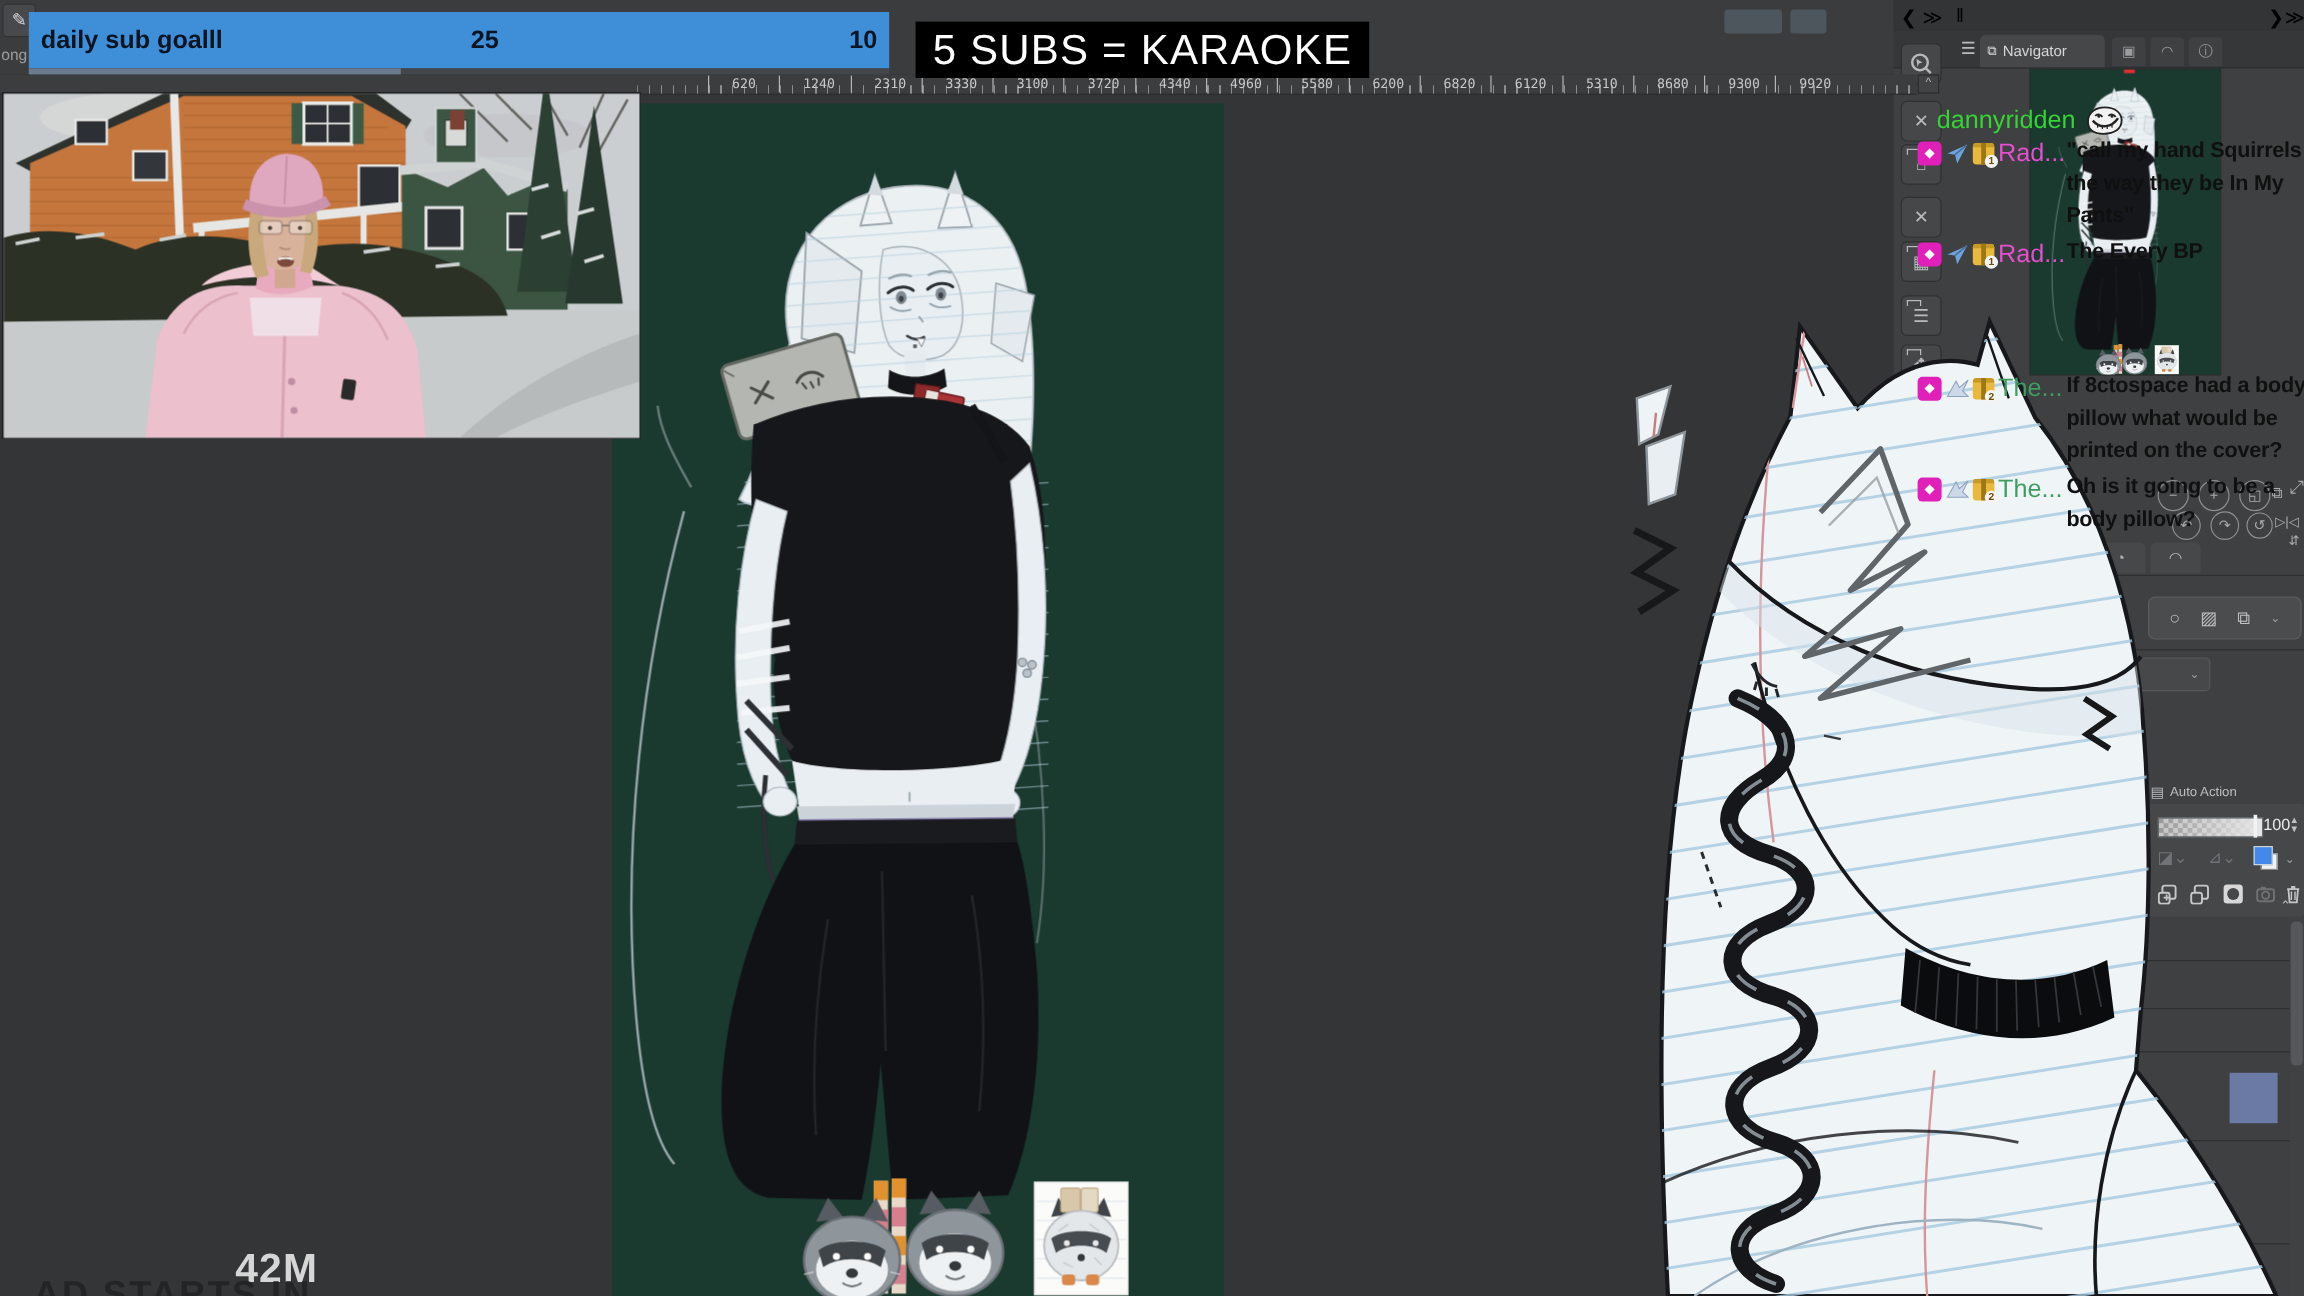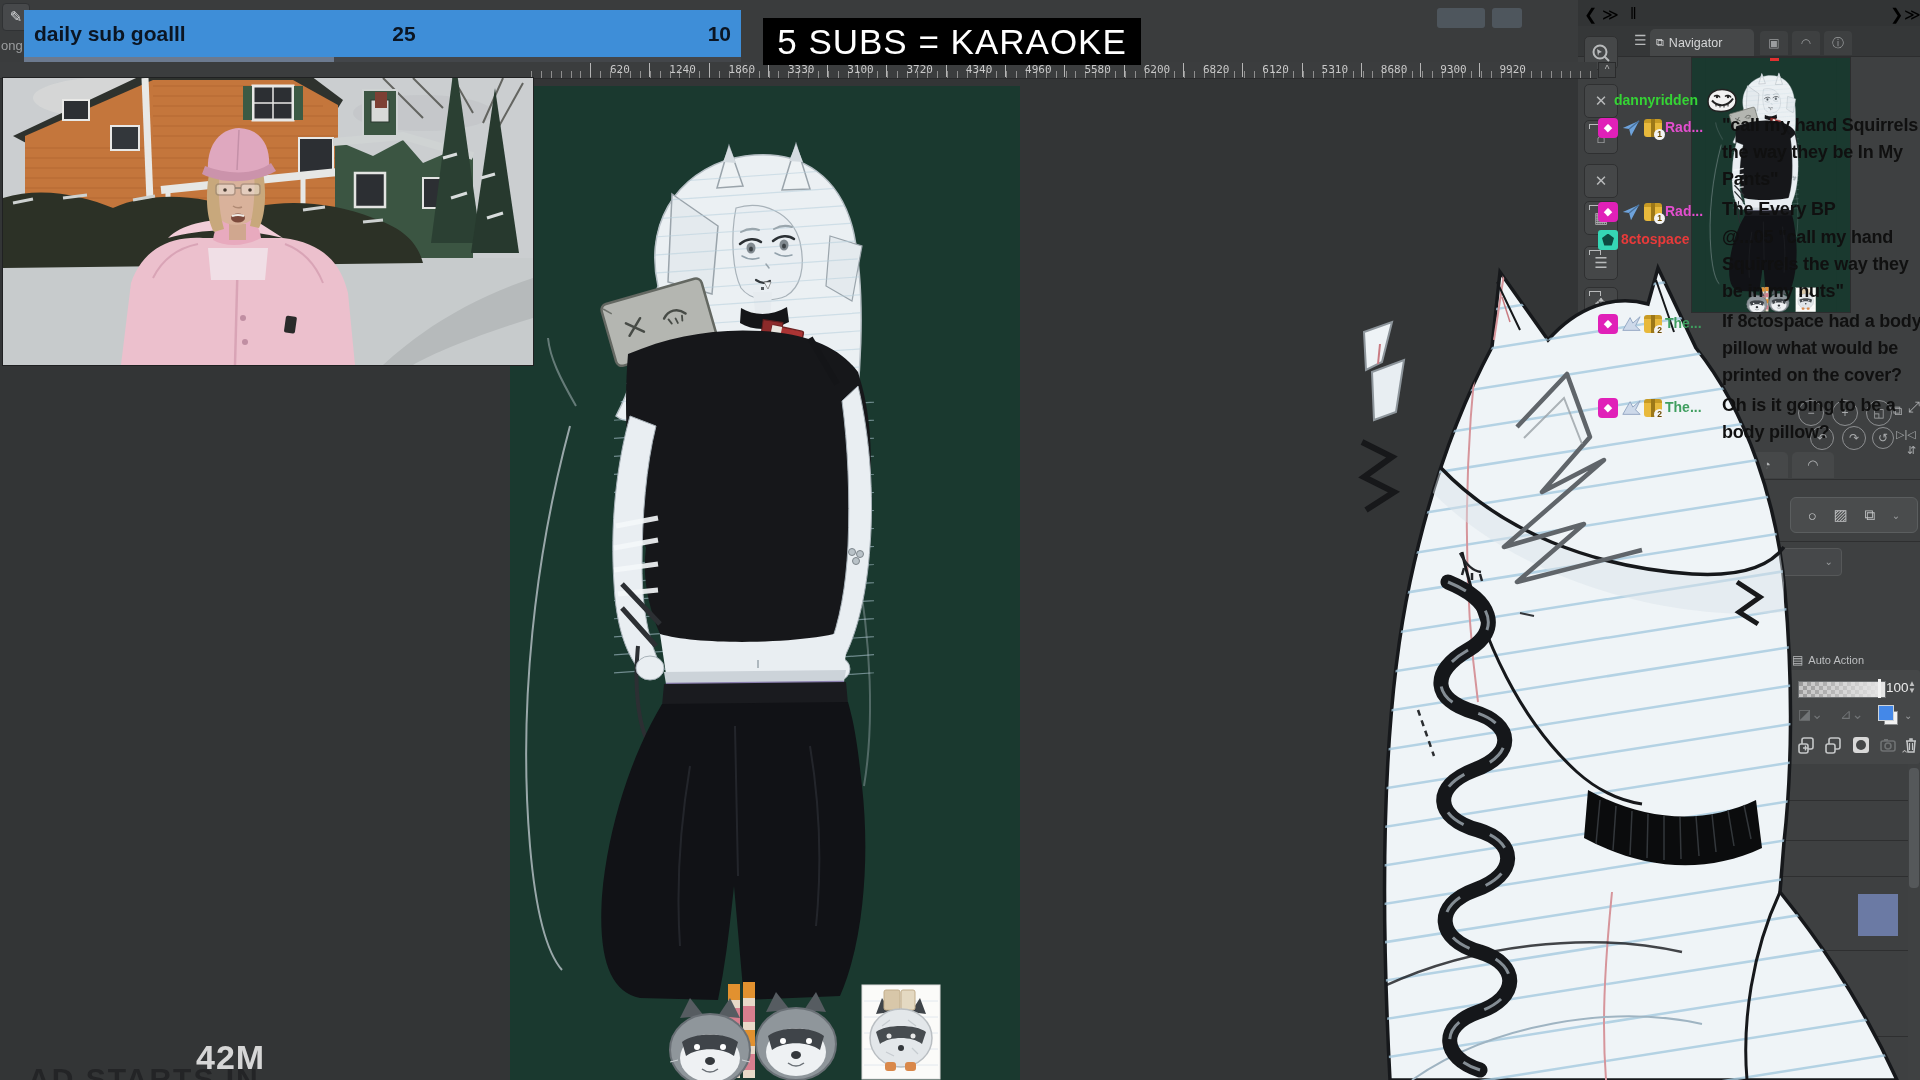--- a/index.html
+++ b/index.html
@@ -69,21 +69,21 @@
   .karaoke{left:763px;top:18px;width:378px;height:47px;background:#000;color:#fff;
     display:flex;align-items:center;justify-content:center;font-size:35px;letter-spacing:1px}
   .timer{left:196px;top:1038px;color:#d6d6d6;font-size:34px;font-weight:bold;letter-spacing:1px}
   .adtext{left:28px;top:1062px;color:#232426;font-size:30px;font-weight:bold;letter-spacing:2px}
   
   .video{left:3px;top:78px;width:530px;height:287px;background:#cbced0;outline:1px solid #202122}
   
   .chat{left:1598px;top:0;width:322px;height:460px;z-index:60}
   .chat-row{position:absolute;left:0;width:322px}
   .chat-left{position:absolute;left:0;top:2px;display:flex;align-items:center;gap:3px}
-  .uname{font-weight:bold;font-size:14px;line-height:27px}
+  .uname{font-weight:normal;font-size:21px;line-height:27px}
   .chat-msg{margin-left:124px;width:206px;color:#101010;font-weight:bold;font-size:18px;
     line-height:27px;letter-spacing:-0.2px}
   .b-diamond{width:20px;height:20px;background:#e020b8;border-radius:4px;color:#fff;font-size:11px;
     display:inline-flex;align-items:center;justify-content:center}
   .b-gift{width:18px;height:18px;background:#e8b93c;border-radius:3px;position:relative;border-top:4px solid #c79a24;box-sizing:border-box}
   .b-gift i{position:absolute;left:7px;top:-4px;width:4px;height:18px;background:#9c7718}
   .b-gift b{position:absolute;right:-3px;bottom:-3px;width:11px;height:11px;border-radius:50%;
     background:#f4f4f4;color:#6a4a00;font-size:8.5px;font-style:normal;display:flex;align-items:center;justify-content:center}
   .b-penta{width:20px;height:20px;background:#35d6b5;border-radius:3px;display:inline-flex;align-items:center;justify-content:center}
   .b-penta i{width:12px;height:12px;background:#0d4a41;clip-path:polygon(50% 0,100% 38%,81% 100%,19% 100%,0 38%)}
@@ -96,21 +96,21 @@
 <div class="abs tb-ghost" style="left:1437px;top:8px;width:48px"></div>
 <div class="abs tb-ghost" style="left:1492px;top:8px;width:30px"></div>
 <div class="abs tool-btn" style="left:2px;top:3px">✎</div>
 <div class="abs tool-hint" style="left:1px;top:38px">ong</div>
 
 <div class="abs ruler z6"></div>
 <div class="abs ruler-ticks z6"></div>
 <div class="abs ruler-labels z6">
     <span>620</span>
     <span>1240</span>
-    <span>1860</span>
+    <span>2310</span>
     <span>3330</span>
     <span>3100</span>
     <span>3720</span>
     <span>4340</span>
     <span>4960</span>
     <span>5580</span>
     <span>6200</span>
     <span>6820</span>
     <span>6120</span>
     <span>5310</span>
@@ -575,29 +575,20 @@
         </svg>
       <span class="b-gift">
           <i></i>
           <b>1</b>
         </span>
       <span class="uname" style="color:#e44ecf">Rad...</span>
     </div>
     <div class="chat-msg">The Every BP</div>
   </div>
 
-  <div class="chat-row" style="top:224px">
-    <div class="chat-left">
-      <span class="b-penta">
-          <i></i>
-        </span>
-      <span class="uname" style="color:#e83a3a">8ctospace</span>
-    </div>
-    <div class="chat-msg">@...05 "call my hand Squirrels the way they be in my nuts"</div>
-  </div>
 
   <div class="chat-row" style="top:308px">
     <div class="chat-left">
       <span class="b-diamond">◆</span>
       <svg width="20" height="20" viewBox="0 0 22 22">
           <path d="M2,18 L10,4 L13,10 L21,3 L16,13 L21,18 Z" fill="#cdd9ea" stroke="#8fa3c0" stroke-width="1"></path>
         </svg>
       <span class="b-gift">
           <i></i>
           <b>2</b>

